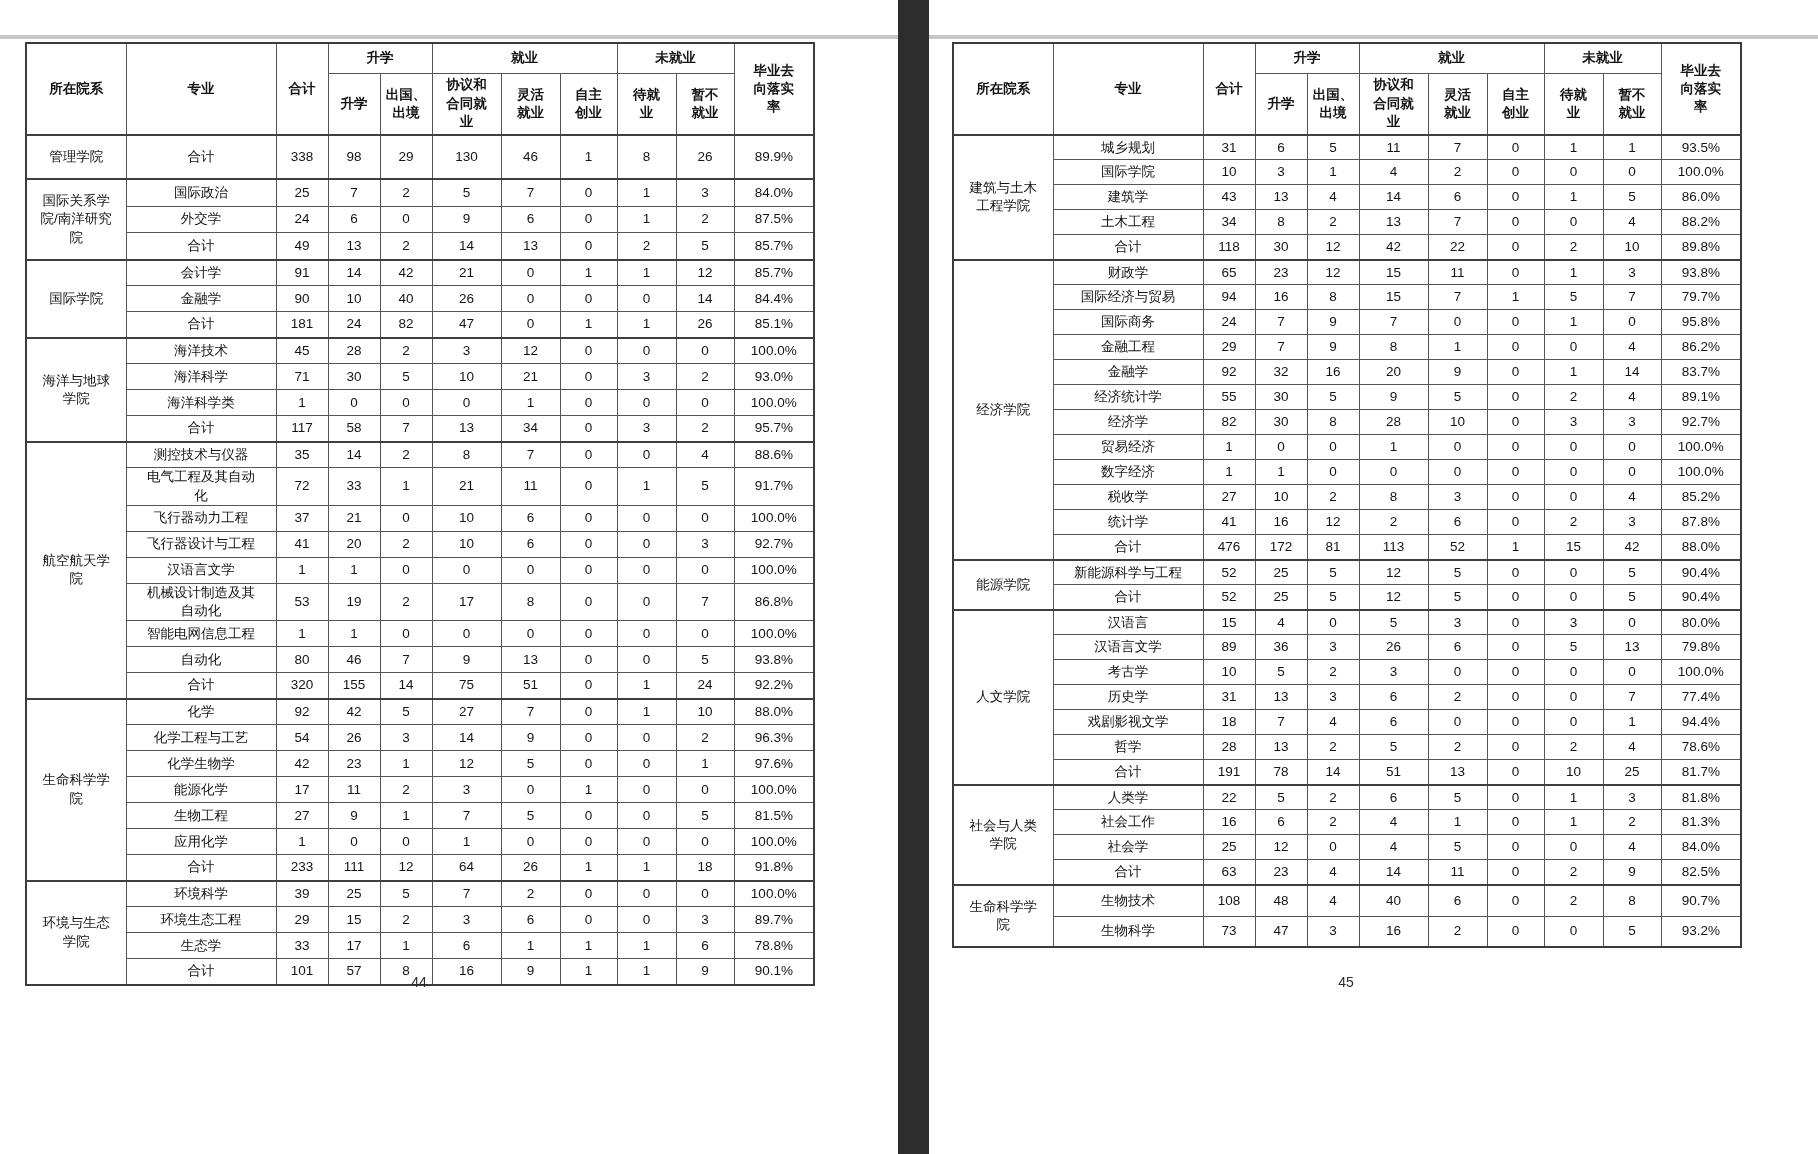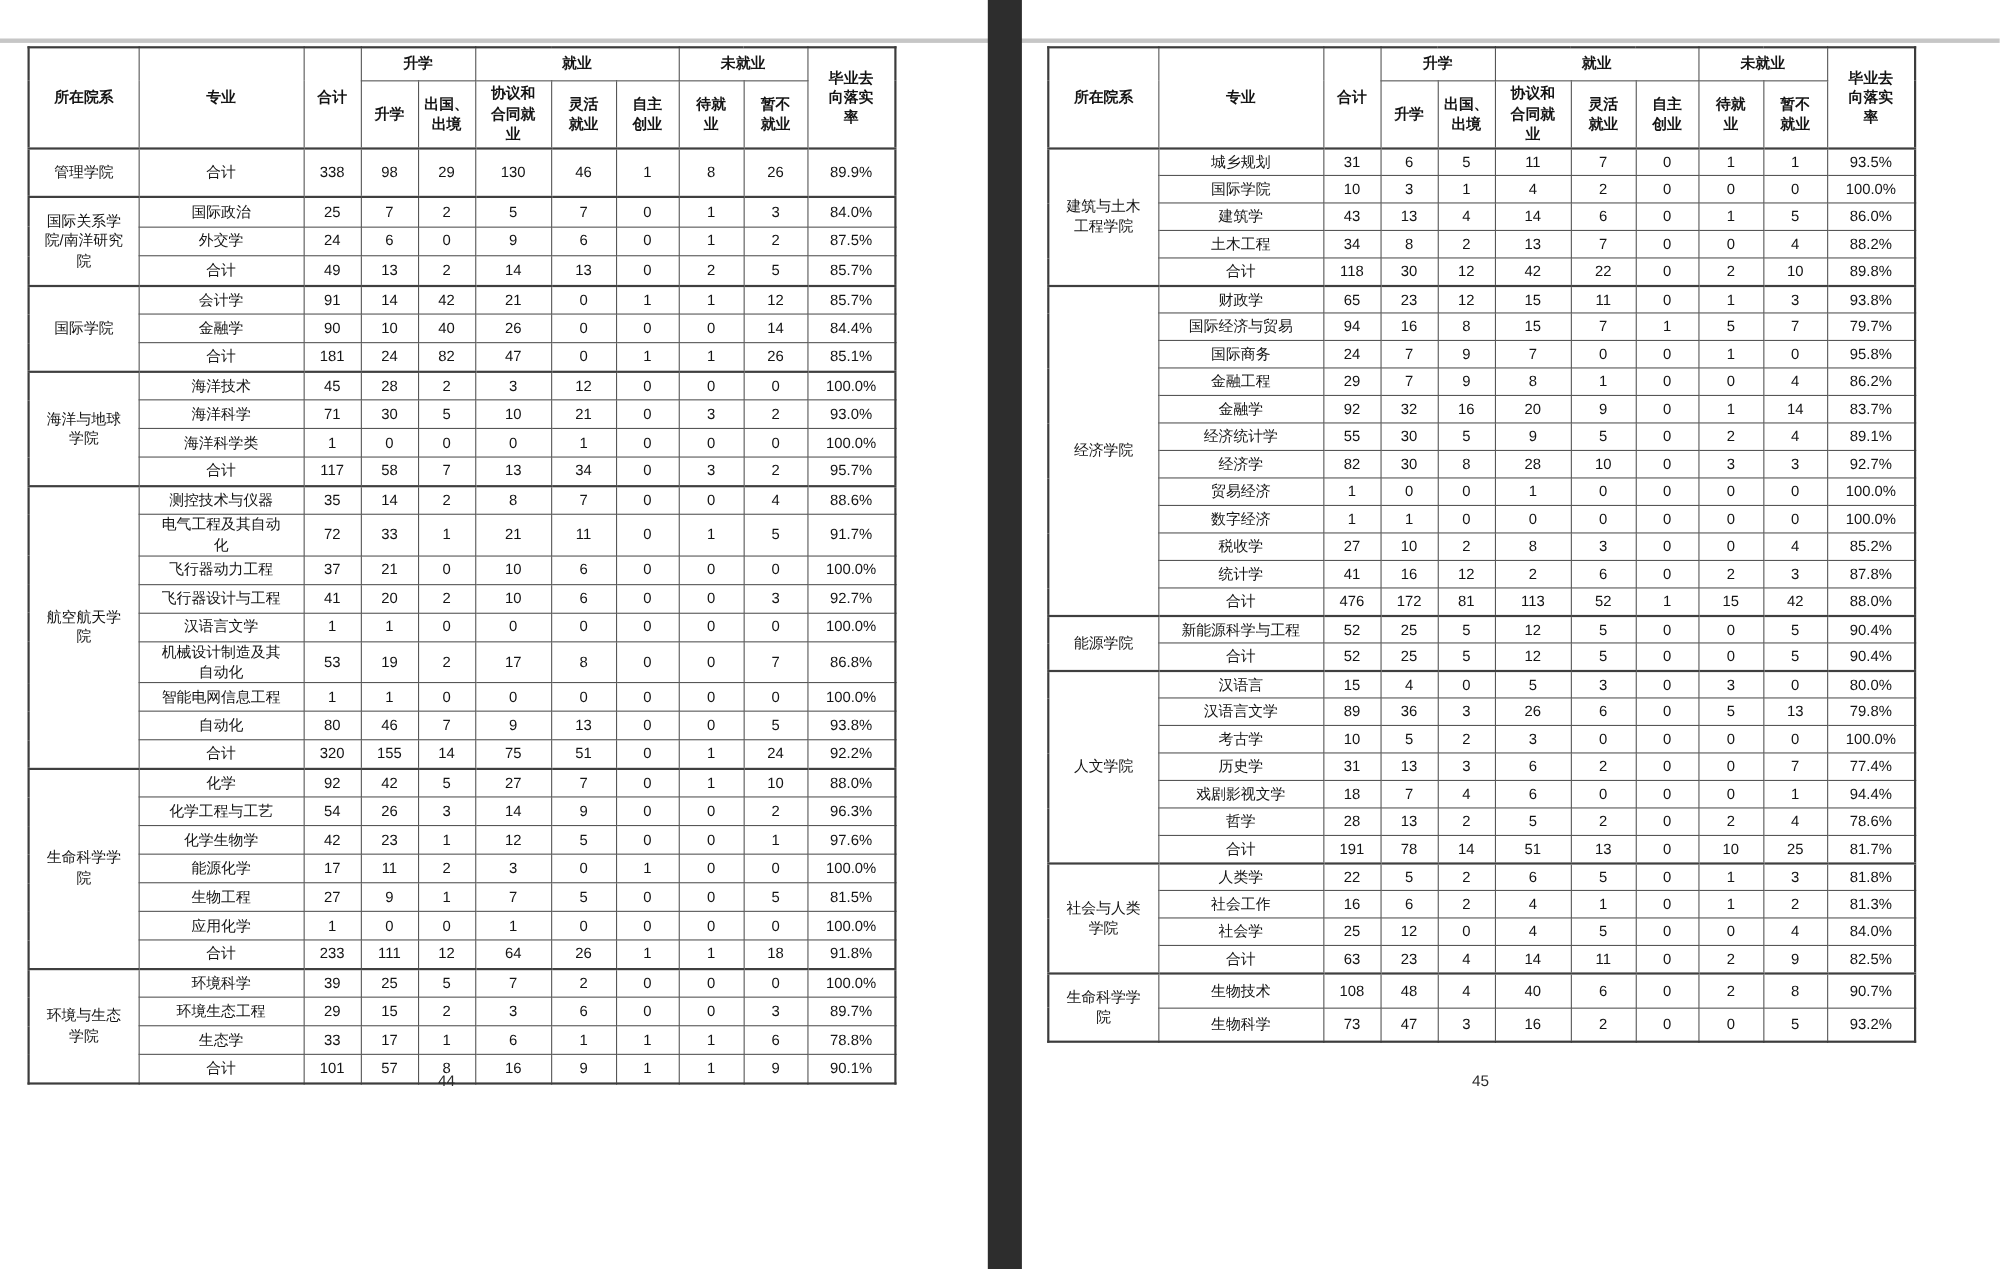--- a/index.html
+++ b/index.html
@@ -42,21 +42,21 @@
   .page-right tbody td { height:25px; }
 
   td.dept-cell  { font-size:13px; padding:12px 12px; line-height:1.3; }
   td.major-cell { font-size:13px; padding:0 14px; line-height:1.25; }
   td.num-cell, td.rate-cell { padding:0 2px; }
 
   tbody tr.group-start td { border-top:2px solid #3f3f3f; }
 
   .page-number { position:absolute; top:974px; width:788px; text-align:center;
                  font-size:14px; color:#2a2a2a; z-index:3; }
-  .page-left  .page-number { left:12px; }
+  .page-left  .page-number { left:25px; }
   .page-right .page-number { left:23px; }
 </style>
 </head>
 <body>
 
 <div class="canvas">
   <div class="page-top-edge"></div>
 
   <div class="page page-left">
     <table class="stats">

